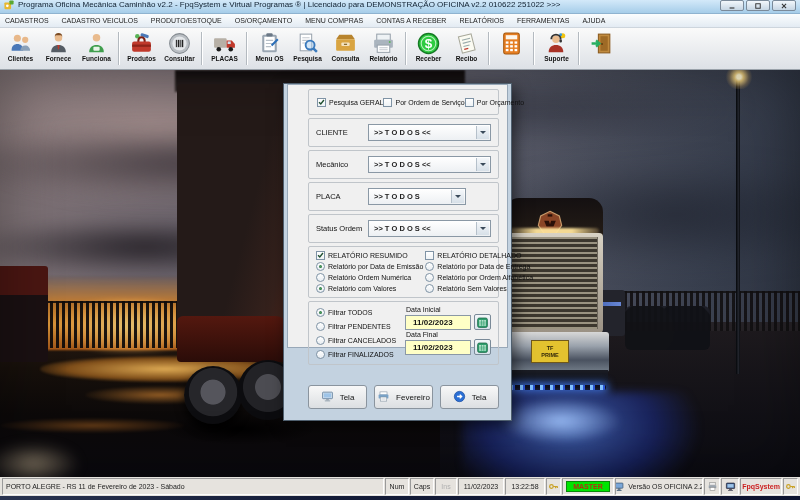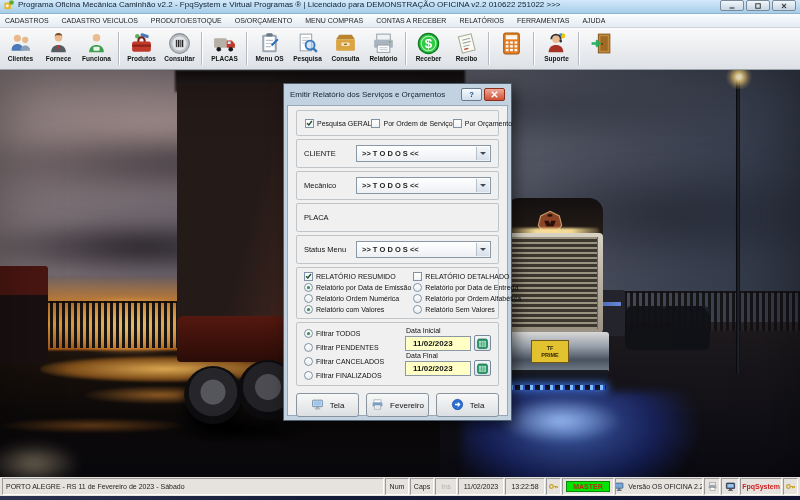--- a/index.html
+++ b/index.html
@@ -105,21 +105,21 @@
   
   #dialog{position:absolute;left:283px;top:83px;width:229px;height:338px;z-index:20;
     background:#c3d2e0;border:1px solid #4f5f6e;padding:0 3px 3px 3px;
     box-shadow:3px 5px 14px rgba(0,0,0,.55)}
   .dlg-title{height:21px;display:flex;align-items:center;padding:0 3px;font-size:8px;color:#17242f;gap:2px}
   .dlg-title-text{flex:1;white-space:nowrap;overflow:hidden}
   .dlg-ctl{width:21px;height:13px;border:1px solid #6c7c8c;border-radius:2px;display:flex;align-items:center;justify-content:center;
     background:linear-gradient(#f6fafd,#cfdeed)}
   .dlg-ctl svg{width:9px;height:9px}
   .dlg-ctl.close{background:linear-gradient(#f0a896,#cf4f35);border-color:#8c2e1c}
-  .dlg-body{background:#f0f0f0;border:1px solid #98a8b8;height:311px;padding:4px 8px 0 8px}
+  .dlg-body{background:#f0f0f0;border:1px solid #98a8b8;height:264px;padding:4px 8px 0 20px}
   .grp{border:1px solid #c0c5ca;border-radius:2px;margin-bottom:3px;background:transparent}
   #grpSearch{height:26px;display:flex;align-items:center;justify-content:space-between;padding:0 8px}
   .combo-grp{height:29px;display:flex;align-items:center;padding:0 7px;gap:4px}
   .combo-label{width:48px;font-size:7.5px;color:#111;flex:none}
   .combo{position:relative;height:17px;border:1px solid #8a98a5;background:linear-gradient(#ffffff,#edf0f3);
     display:flex;align-items:center;padding:0 16px 0 5px;font-size:7.5px;font-weight:bold;color:#222;white-space:nowrap;overflow:hidden}
   .combo.wide{flex:1}
   .combo.narrow{width:98px}
   .combo-arrow{position:absolute;right:1px;top:1px;bottom:1px;width:13px;display:flex;align-items:center;justify-content:center;
     background:linear-gradient(#f4f7fa,#d7e0e8);border-left:1px solid #b5c0ca}
@@ -128,21 +128,21 @@
   #grpFilter{height:64px;display:flex;padding:3px 7px}
   .filter-col{flex:1;display:flex;flex-direction:column;justify-content:space-around}
   .date-col{width:86px;display:flex;flex-direction:column}
   .date-label{font-size:7px;color:#111;margin:1px 0 1px 1px}
   .date-row{display:flex;gap:3px;align-items:center}
   .datefield{flex:1;height:15px;background:#ffffc6;border:1px solid #8a98a5;font-size:8px;font-weight:bold;color:#111;
     display:flex;align-items:center;padding-left:7px}
   .cal-btn{width:17px;height:16px;border:1px solid #7a8a98;border-radius:2px;flex:none;
     background:linear-gradient(#f2f6f9,#d8e2ea);display:flex;align-items:center;justify-content:center}
   .cal-btn svg{width:13px;height:13px}
-  #dlgButtons{display:flex;gap:7px;height:24px;margin-top:7px}
+  #dlgButtons{display:flex;gap:7px;height:24px;margin-top:20px}
   .dlg-btn{flex:1;border:1px solid #8a949e;border-radius:3px;font-size:8px;color:#111;
     background:linear-gradient(#f8f8f8,#dcdfe2);display:flex;align-items:center;justify-content:center;gap:6px}
   .dlg-btn svg{width:13px;height:13px}
   .cb-item,.rb-item{display:flex;align-items:center;gap:3px;font-size:7px;color:#111;white-space:nowrap}
   .cb{width:9px;height:9px;border:1px solid #7f93a5;background:linear-gradient(#fff,#eef2f5);
     display:flex;align-items:center;justify-content:center;flex:none}
   .cb svg{width:8px;height:8px}
   .rb{width:9px;height:9px;border-radius:50%;border:1px solid #7f93a5;background:linear-gradient(#fff,#e8edf1);
     position:relative;flex:none}
   .rb.sel::after{content:"";position:absolute;inset:2px;border-radius:50%;background:radial-gradient(#4aa05e,#1e5e33)}
@@ -451,33 +451,20 @@
         <span>TF PRIME</span>
       </div>
     <div class="scn" id="lowerDark"></div>
     <div class="scn" id="ledStrip"></div>
     <div class="scn" id="blueGlow1"></div>
     <div class="scn" id="blueGlow2"></div>
     <div class="scn" id="vignette"></div>
   </div>
 
   <div id="dialog">
-    <div class="dlg-title">
-      <span class="dlg-title-text">Emitir Relatório dos Serviços e Orçamentos</span>
-      <span class="dlg-ctl" id="dlg-help">
-          <svg viewBox="0 0 10 10">
-            <text x="5" y="8.2" text-anchor="middle" font-size="8.5" font-weight="bold" fill="#1a4a8a" font-family="Liberation Sans,sans-serif">?</text>
-          </svg>
-        </span>
-      <span class="dlg-ctl close" id="dlg-close">
-          <svg viewBox="0 0 10 10">
-            <path d="M2 2l6 6M8 2 2 8" stroke="#fff" stroke-width="1.6"></path>
-          </svg>
-        </span>
-    </div>
     <div class="dlg-body">
       <div class="grp" id="grpSearch">
           <label class="cb-item">
             <span class="cb checked">
               <svg viewBox="0 0 10 10">
                 <path d="M1.5 5.2 4 7.7 8.5 2.2" fill="none" stroke="#1f4f2f" stroke-width="2"></path>
               </svg>
             </span>
             <span>Pesquisa GERAL</span>
           </label>
@@ -500,23 +487,27 @@
           </div>
           <div class="grp combo-grp">
             <span class="combo-label">Mecânico</span>
             <div class="combo wide">
               <span>&gt;&gt; T O D O S &lt;&lt;</span>
               <span class="combo-arrow"></span>
             </div>
           </div>
           <div class="grp combo-grp">
             <span class="combo-label">PLACA</span>
+            <div class="combo narrow">
+              <span>&gt;&gt; T O D O S</span>
+              <span class="combo-arrow"></span>
+            </div>
           </div>
           <div class="grp combo-grp">
-            <span class="combo-label">Status Menu</span>
+            <span class="combo-label">Status Ordem</span>
             <div class="combo wide">
               <span>&gt;&gt; T O D O S &lt;&lt;</span>
               <span class="combo-arrow"></span>
             </div>
           </div>
         </div>
       <div class="grp" id="grpReport">
           <label class="cb-item">
             <span class="cb checked">
               <svg viewBox="0 0 10 10">

